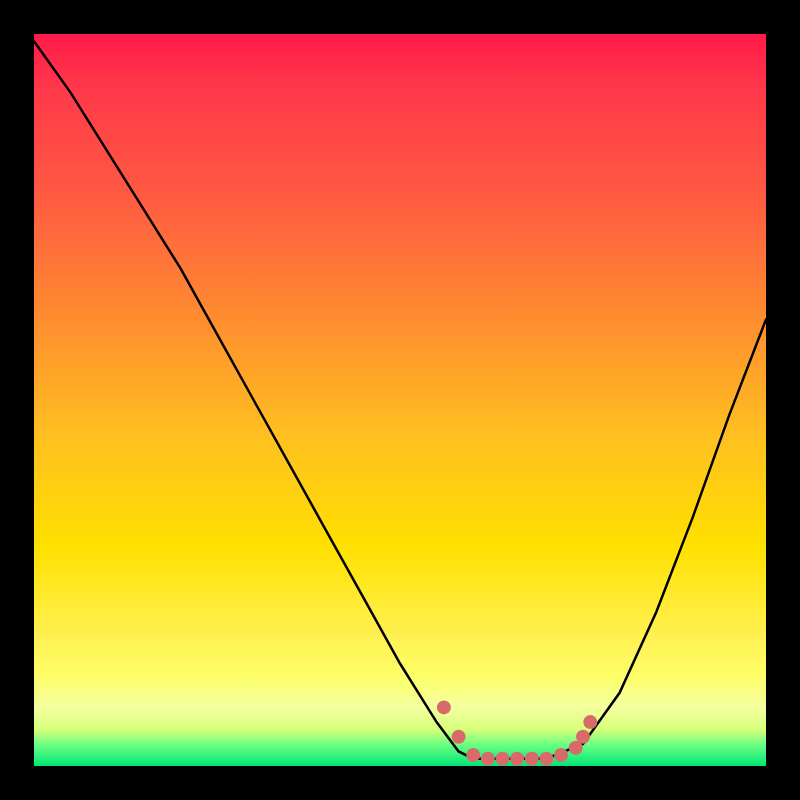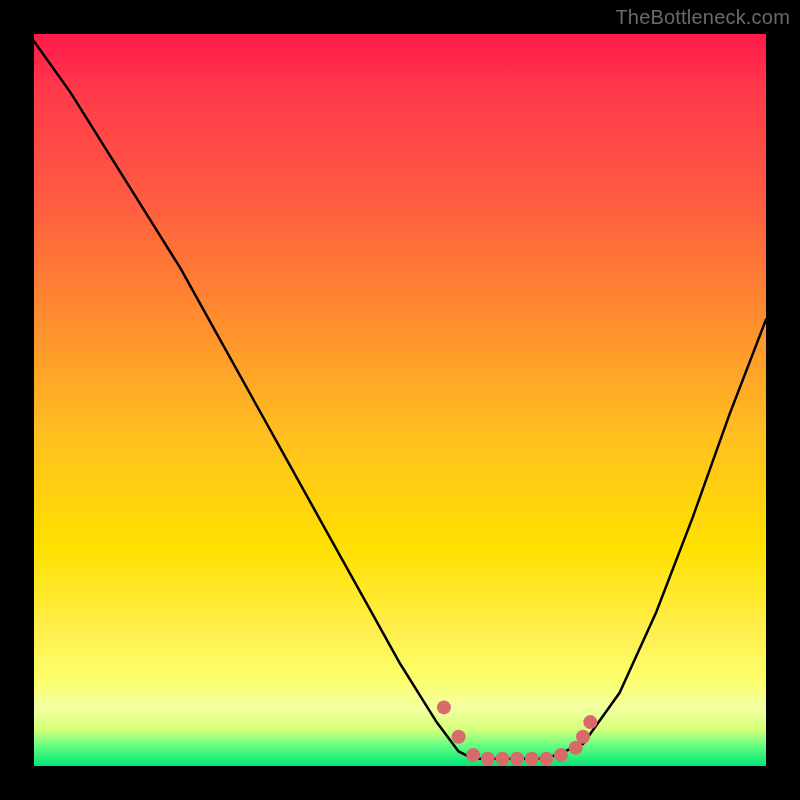--- a/index.html
+++ b/index.html
@@ -56,21 +56,20 @@
     top: 0;
     width: 732px;
     height: 732px;
     overflow: visible;
   }
 </style>
 </head>
 <body>
 
 <div class="frame">
-  <div class="watermark">TheBottleneck.com</div>
   <div class="plot">
     <svg class="curve" viewBox="0 0 732 732">
       <path id="curve-path" fill="none" stroke="#000000" stroke-width="2.5" stroke-linecap="round" d="M0.0 7.3 L36.6 58.6 L73.2 117.1 L109.8 175.7 L146.4 234.2 L183.0 300.1 L219.6 366.0 L256.2 431.9 L292.8 497.8 L329.4 563.6 L366.0 629.5 L402.6 688.1 L424.6 717.4 L439.2 724.7 L453.8 724.7 L475.8 724.7 L512.4 724.7 L549.0 710.0 L585.6 658.8 L622.2 578.3 L658.8 483.1 L695.4 380.6 L732.0 285.5"></path>
       <g id="markers">
           <circle cx="409.9" cy="673.4" r="7" fill="#d86a6a"></circle>
           <circle cx="424.6" cy="702.7" r="7" fill="#d86a6a"></circle>
           <circle cx="439.2" cy="721.0" r="7" fill="#d86a6a"></circle>
           <circle cx="453.8" cy="724.7" r="7" fill="#d86a6a"></circle>
           <circle cx="468.5" cy="724.7" r="7" fill="#d86a6a"></circle>
           <circle cx="483.1" cy="724.7" r="7" fill="#d86a6a"></circle>

